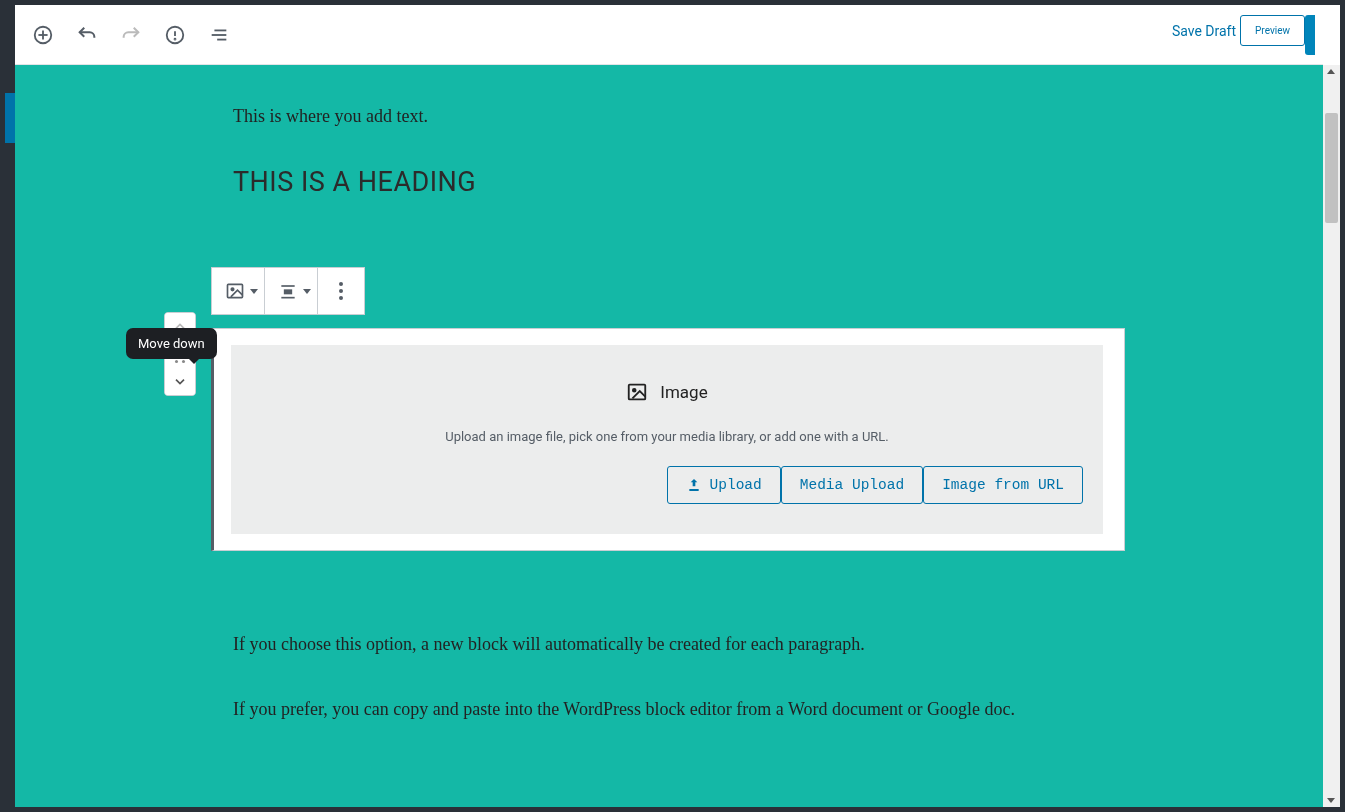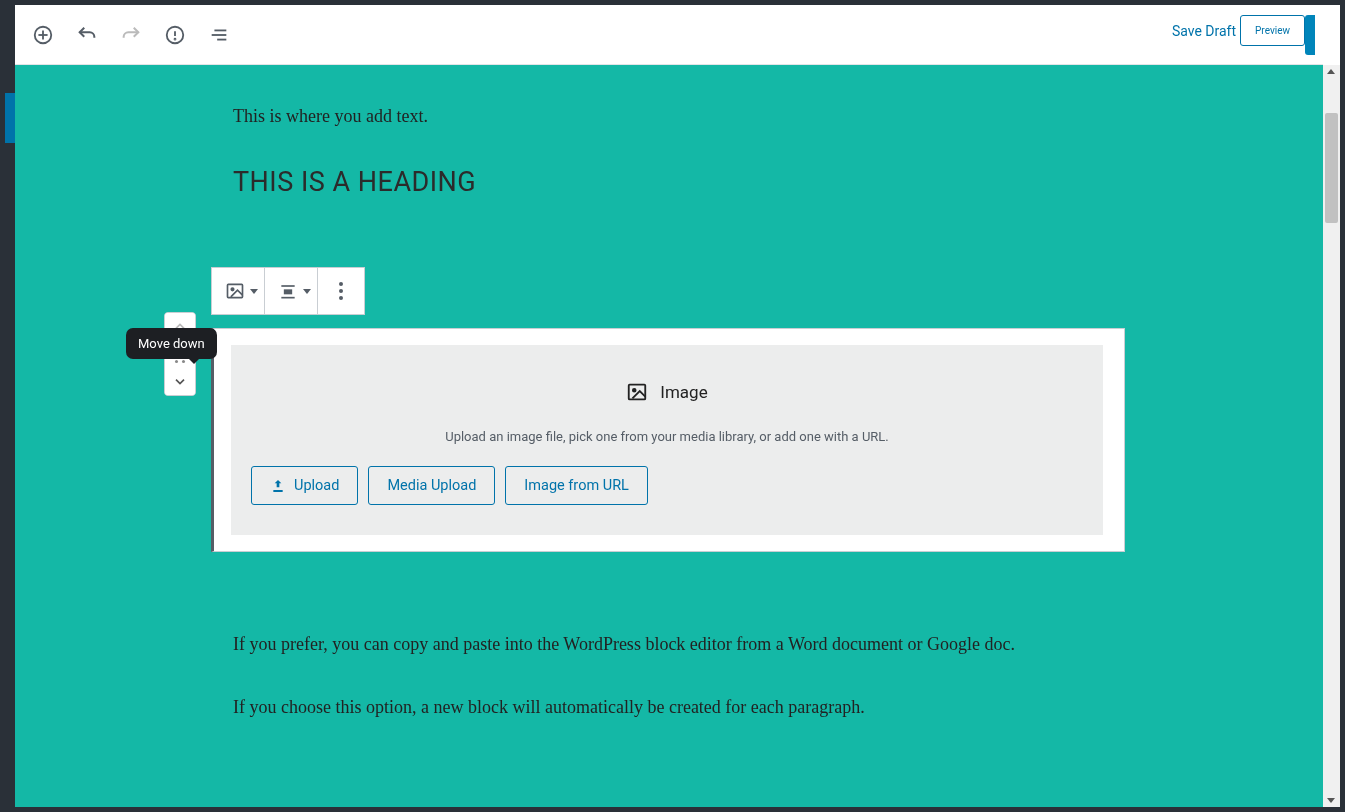--- a/index.html
+++ b/index.html
@@ -186,21 +186,21 @@
     display: inline-flex; align-items: center; gap: 12px;
     font-size: 17px; font-weight: 400; color: #222;
   }
   .ip-title svg { width: 22px; height: 22px; }
   .ip-desc {
     font-size: 13px; color: #555d66;
     margin-top: 22px;
   }
   .ip-buttons {
     margin-top: 22px;
-    display: flex; flex-wrap: wrap; justify-content: flex-start; gap: 10px;
+    display: flex; flex-wrap: wrap; justify-content: flex-end;  font-family: Liberation Mono, monospace;
   }
   .ob {
     border: 1px solid #0073aa;
     color: #0073aa;
     background: transparent;
     font-size: 14.5px;
     padding: 10px 18px;
     border-radius: 3px;
     display: inline-flex; align-items: center; gap: 8px;
   }
@@ -407,17 +407,17 @@
             </div>
             <div class="ob">
               <span>Image from URL</span>
             </div>
           </div>
         </div>
       </div>
     </div>
 
     <div class="after-blocks">
+      <p class="para">If you choose this option, a new block will automatically be created for each paragraph.</p>
       <p class="para" style="margin-bottom:32px">If you prefer,  you can copy and paste into the WordPress block editor from a Word document or Google doc.</p>
-      <p class="para">If you choose this option, a new block will automatically be created for each paragraph.</p>
     </div>
   </div>
 </div>
 
 </body></html>

